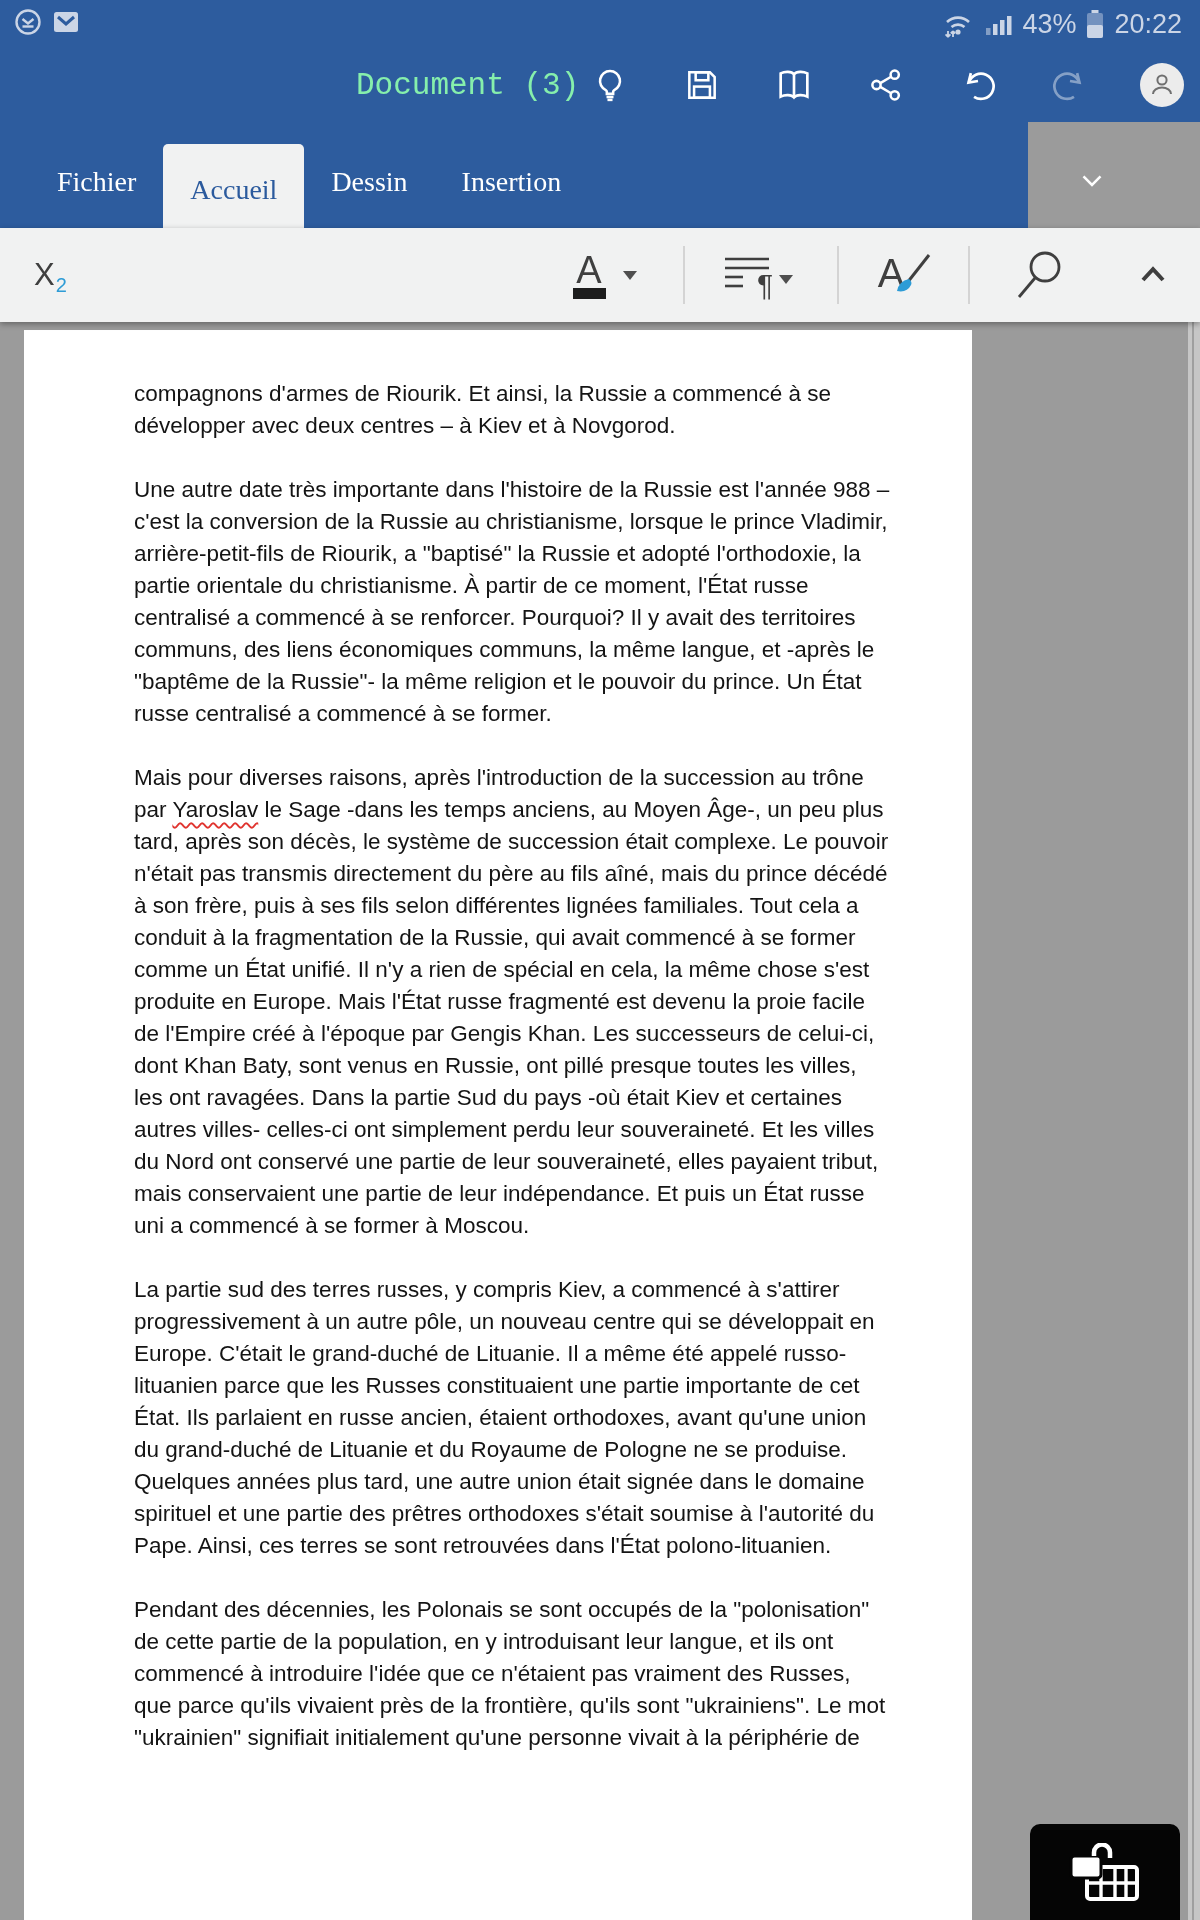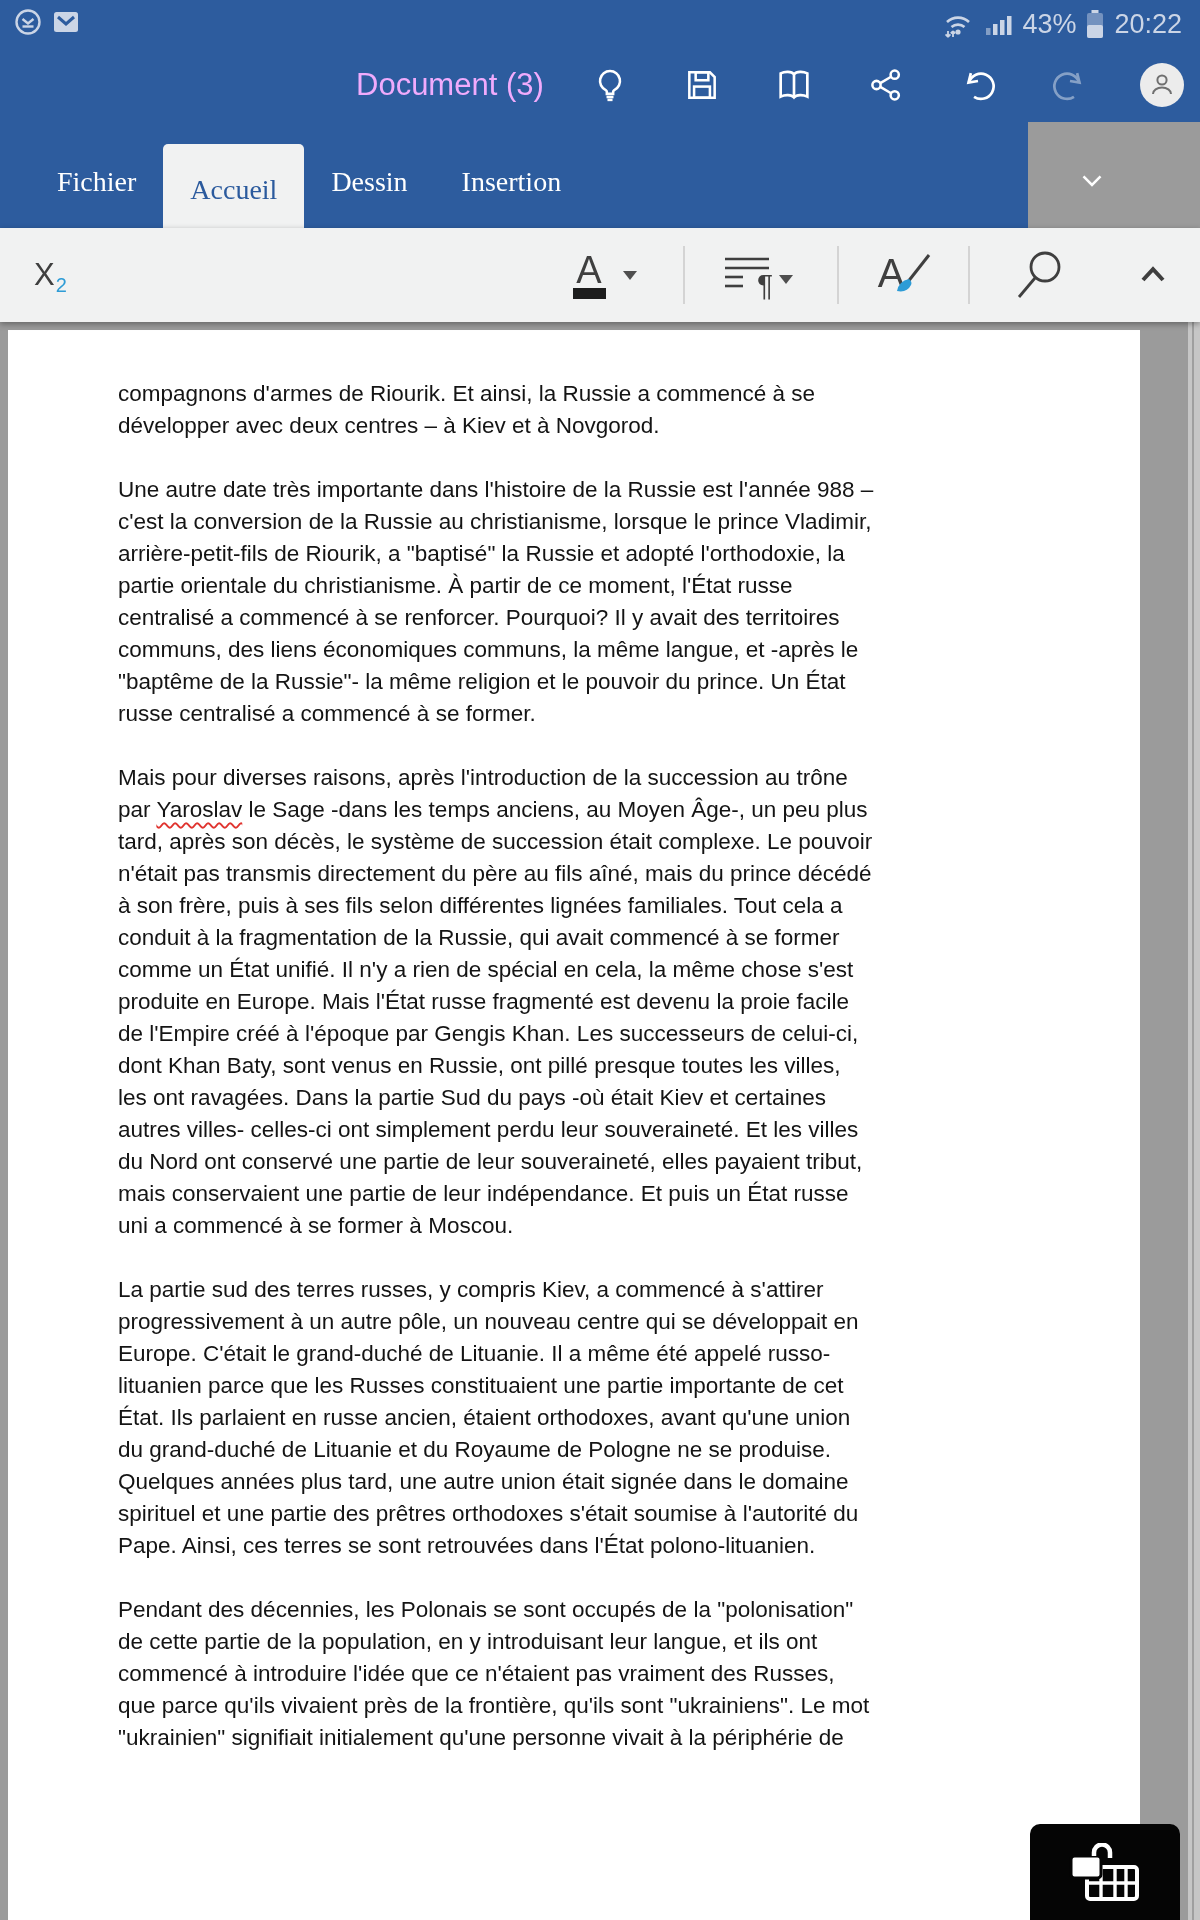--- a/index.html
+++ b/index.html
@@ -9,21 +9,21 @@
   
   .status-bar { position:absolute; left:0; top:0; width:1200px; height:48px;
                 background:#2d5c9e; display:flex; align-items:center; }
   .status-left { display:flex; align-items:center; gap:10px; padding-left:14px; }
   .status-right { margin-left:auto; display:flex; align-items:center; gap:9px; padding-right:18px;
                   color:#cbd5e6; font-size:27px; }
   .status-right svg { display:block; }
 
   .title-bar { position:absolute; left:0; top:48px; width:1200px; height:74px; background:#2d5c9e; }
   .doc-title { position:absolute; left:356px; top:50%; transform:translateY(-50%);
-               color:#f0abfc; font-size:31px; }
+               color:#86efac; font-size:31px;font-family:Liberation Mono, monospace; }
   .title-actions { position:absolute; right:16px; top:0; height:74px; display:flex; align-items:center; gap:48px; }
   .tb-icon { width:44px; height:44px; display:flex; align-items:center; justify-content:center; }
   .avatar { width:44px; height:44px; border-radius:50%; background:#ececec;
             display:flex; align-items:center; justify-content:center; }
 
   .tab-bar { position:absolute; left:0; top:122px; width:1028px; height:106px; background:#2d5c9e;
              display:flex; align-items:flex-end; padding-left:30px;font-family:Liberation Serif, serif; }
   .tab { height:106px; display:flex; align-items:center; padding:14px 27px 0 27px;
          color:#ffffff; font-size:28px; white-space:nowrap; }
   .tab.selected { background:#f1f2f2; color:#2b5a9d; height:84px; padding-top:7px;
@@ -39,21 +39,21 @@
   .subscript-btn .x { font-size:31px; color:#3f3f3f; }
   .subscript-btn .two { font-size:20px; color:#2e9cd6; position:relative; top:10px; left:1px; }
   .more-format-label { left:92px; font-size:28px; color:#4f4f4f; white-space:nowrap; }
   .vdiv { position:absolute; top:18px; width:2px; height:58px; background:#d4d4d4; }
   .tool-btn { justify-content:center; }
 
   
   .doc-area { position:absolute; left:0; top:322px; width:1200px; height:1598px; background:#9b9b9b; }
   .right-gutter { position:absolute; right:0; top:0; width:12px; height:100%; background:#c6c6c6; }
   .scroll-line { position:absolute; right:6px; top:0; width:2px; height:100%; background:#9f9f9f; }
-  .page { position:absolute; left:8px; top:8px; width:1132px; height:1590px; background:#ffffff;
+  .page { position:absolute; left:24px; top:8px; width:948px; height:1590px; background:#ffffff;
           padding:48px 0 0 110px; }
   .doc-text { width:756px; font-size:22.5px; line-height:32px; color:#141414;
               text-align:left; }
   .doc-text p { margin:0 0 32px 0; }
   .spell-error { text-decoration:underline; text-decoration-style:wavy;
                  text-decoration-color:#e0342f; text-decoration-thickness:1.5px;
                  text-underline-offset:5px; }
 
   .kbd-button { position:absolute; right:20px; bottom:-16px; width:150px; height:112px;
                 background:#050505; border-radius:10px; display:flex; align-items:center;

